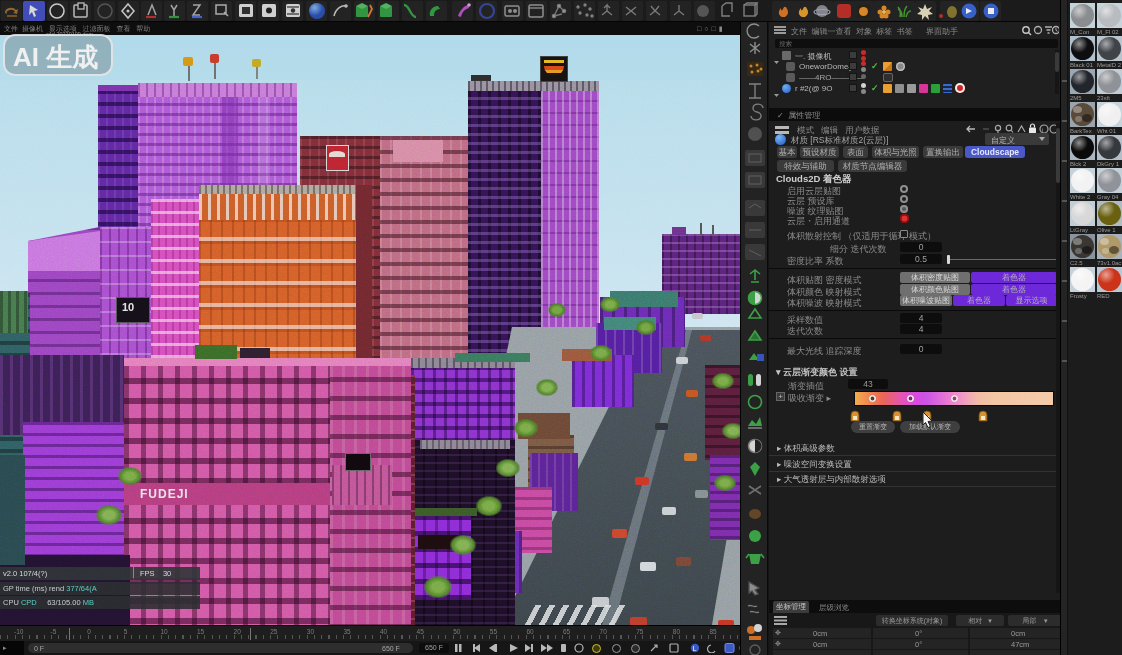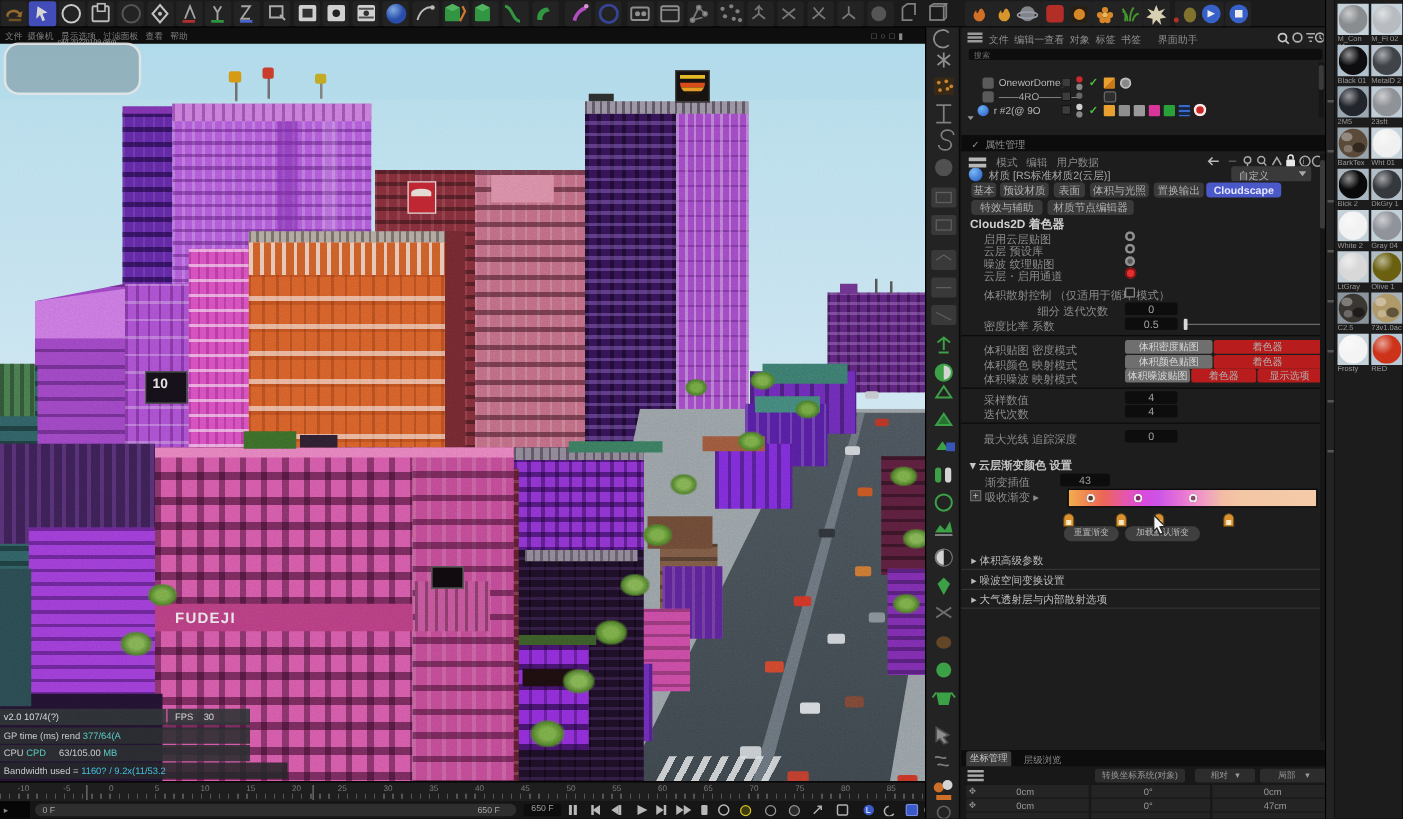--- a/index.html
+++ b/index.html
@@ -2,21 +2,21 @@
 <html><head>
 <meta charset="utf-8">
 <style>
   * { margin:0; padding:0; box-sizing:border-box; }
   html,body { width:1122px; height:655px; overflow:hidden; background:#141414; font-family:"Liberation Sans",sans-serif; }
   #stage { position:absolute; left:0; top:0; width:1122px; height:655px; overflow:hidden; }
   .abs { position:absolute; }
   .txt { color:#8c8c8c; font-size:9px; white-space:nowrap; filter:blur(0.35px); }
   .txtw { color:#bdbdbd; font-size:9px; white-space:nowrap; filter:blur(0.35px); }
   .inp { background:#0d0d0d; border-radius:2px; color:#a2a2a2; font-size:8.5px; text-align:center; filter:blur(0.3px); }
-  .btn { background:#b91c1c; border-radius:2px; color:#b2b2b2; font-size:8px; text-align:center; overflow:hidden; filter:blur(0.3px); }
+  .btn { background:#6d28d9; border-radius:2px; color:#b2b2b2; font-size:8px; text-align:center; overflow:hidden; filter:blur(0.3px); }
   .btnsel { background:#6f6f6f; color:#d8d8d8; }
   .tab { background:#3a3a3a; border-radius:3px; color:#b0b0b0; font-size:8.5px; text-align:center; line-height:12px; height:12px; overflow:hidden; filter:blur(0.3px); }
 </style>
 </head>
 <body>
 <div id="stage">
 
   <div class="abs" id="topbar" style="left:0;top:0;width:1060px;height:22px;background:#1b1b1b;border-bottom:1px solid #050505;">
     <svg width="1060" height="22" xmlns="http://www.w3.org/2000/svg" style="filter:blur(0.35px);opacity:0.92;">
       <g fill="#242424">
@@ -306,31 +306,31 @@
       <div class="abs" style="left:476px;top:461px;width:26px;height:20px;background:radial-gradient(ellipse,#7cac4e 30%,#52802f 60%,transparent 75%);"></div>
       <div class="abs" style="left:450px;top:500px;width:26px;height:20px;background:radial-gradient(ellipse,#84b258 30%,#547f33 60%,transparent 75%);"></div>
       <div class="abs" style="left:424px;top:541px;width:28px;height:22px;background:radial-gradient(ellipse,#7cac4e 30%,#52802f 60%,transparent 75%);"></div>
       <div class="abs" style="left:118px;top:432px;width:24px;height:18px;background:radial-gradient(ellipse,#7cac4e 30%,#52802f 60%,transparent 75%);"></div>
       <div class="abs" style="left:96px;top:470px;width:26px;height:20px;background:radial-gradient(ellipse,#84b258 30%,#547f33 60%,transparent 75%);"></div>
 
       <div class="abs" style="left:0;top:532px;width:133px;height:13px;background:rgba(48,52,54,0.92);color:#d5d8da;font-size:7.5px;padding:2px 3px;">v2.0 107/4(?)</div>
       <div class="abs" style="left:134px;top:532px;width:66px;height:13px;background:rgba(48,52,54,0.92);color:#d5d8da;font-size:7.5px;padding:2px 6px;">FPS&nbsp;&nbsp;&nbsp;&nbsp;30</div>
       <div class="abs" style="left:0;top:547px;width:200px;height:13px;background:rgba(42,46,48,0.9);color:#c5c9cb;font-size:7.5px;padding:2px 3px;">GP time (ms) rend&nbsp;<span style="color:#5ec8c0;">377/64(A</span></div>
       <div class="abs" style="left:0;top:561px;width:200px;height:13px;background:rgba(42,46,48,0.9);color:#c5c9cb;font-size:7.5px;padding:2px 3px;">CPU <span style="color:#5ec8c0;">CPD</span>&nbsp;&nbsp;&nbsp;&nbsp;&nbsp;63/105.00&nbsp;<span style="color:#5ec8c0;">MB</span></div>
-      <div class="abs" style="left:0;top:575px;width:230px;height:13px;background:rgba(35,38,40,0.88);color:#c5c9cb;font-size:7.5px;padding:2px 3px;">Bandwidth used = <span style="color:#4db8d8;">1160? / 9.2x(11/53.2</span></div>
 
       <svg class="abs" style="left:0;top:45px;width:740px;height:545px;opacity:0.30;mix-blend-mode:overlay;" xmlns="http://www.w3.org/2000/svg">
           <filter id="nz">
             <feTurbulence type="fractalNoise" baseFrequency="0.8" numOctaves="2"></feTurbulence>
           </filter>
           <rect width="740" height="545" filter="url(#nz)"></rect>
         </svg>
     </div>
 
     <div class="abs" style="left:3px;top:12px;width:110px;height:42px;border:2.5px solid rgba(235,235,235,0.85);border-radius:12px;background:rgba(30,30,30,0.22);"></div>
+    <div class="abs" style="left:13px;top:18px;color:#f0f0f0;font-size:26px;font-weight:bold;filter:blur(0.5px);">AI 生成</div>
   </div>
 
   <div class="abs" id="ruler" style="left:0;top:625px;width:757px;height:16px;background:#1e1e1e;border-top:1px solid #000;overflow:hidden;">
     <div class="abs" style="left:0;top:9px;width:757px;height:4px;background-image:repeating-linear-gradient(90deg,#555 0 1px,transparent 1px 7.3px);"></div>
     <div class="abs" style="left:69px;top:2px;width:1px;height:12px;background:#777;"></div>
     <div class="abs" style="left:250px;top:2px;width:1px;height:12px;background:#777;"></div>
     <div id="ticknums" class="abs" style="left:0;top:2px;width:757px;height:9px;color:#7d7d7d;font-size:6.5px;filter:blur(0.3px);">
         <span style="position:absolute;left:14px;top:0;">-10</span>
         <span style="position:absolute;left:50.6px;top:0;">-5</span>
         <span style="position:absolute;left:87.2px;top:0;">0</span>
@@ -463,20 +463,30 @@
         <line x1="7.5" y1="8.5" x2="10" y2="11" stroke="#c8c8c8" stroke-width="1.4"></line>
       <circle cx="17" cy="6" r="3.5" fill="none" stroke="#b0b0b0" stroke-width="1.3"></circle>
       <path d="M24 3h7M25.5 6h4M26.5 9h2" stroke="#b0b0b0" stroke-width="1.3"></path>
       <circle cx="35" cy="6" r="3.5" fill="none" stroke="#b0b0b0" stroke-width="1.3"></circle>
         <path d="M35 4v2.3l1.6 1" stroke="#b0b0b0" stroke-width="1"></path>
     </svg>
 
     <div class="abs" style="left:6px;top:17px;width:283px;height:9px;background:#0e0e0e;border-radius:2px;"></div>
     <div class="abs txt" style="left:10px;top:18px;font-size:6.5px;color:#6a6a6a;">搜索</div>
 
+    <div class="abs" style="left:0px;top:28px;width:291px;height:11px;">
+      <span class="abs" style="left:4px;top:2px;width:7px;height:7px;"><svg width="7" height="7">
+            <path d="M1 2l2.5 3L6 2z" fill="#999"></path>
+          </svg></span>
+      <span class="abs" style="left:13px;top:1px;width:9px;height:9px;background:#6a6a6a;border-radius:1px;"></span>
+      <span class="abs txt" style="left:26px;top:1px;font-size:8px;color:#b8b8b8;">一. 摄像机</span>
+      <span class="abs" style="left:80px;top:1px;width:8px;height:8px;background:#3c3c3c;border:1px solid #141414;"></span>
+      <span class="abs" style="left:92px;top:0px;width:5px;height:5px;background:#cc2a2a;border-radius:50%;"></span>
+      <span class="abs" style="left:92px;top:6px;width:5px;height:5px;background:#cc2a2a;border-radius:50%;"></span>
+    </div>
     <div class="abs" style="left:0px;top:39px;width:291px;height:11px;">
       <span class="abs" style="left:17px;top:1px;width:9px;height:9px;background:#5a5a5a;border-radius:2px;"></span>
       <span class="abs txt" style="left:30px;top:1px;font-size:8px;color:#b8b8b8;">OneworDome{3</span>
       <span class="abs" style="left:80px;top:1px;width:8px;height:8px;background:#3c3c3c;border:1px solid #141414;"></span>
       <span class="abs" style="left:92px;top:0px;width:5px;height:5px;background:#cc2a2a;border-radius:50%;"></span>
       <span class="abs" style="left:92px;top:6px;width:5px;height:5px;background:#888;border-radius:50%;"></span>
       <span class="abs" style="left:102px;top:0px;color:#4fc040;font-size:9px;font-weight:bold;">✓</span>
       <span class="abs" style="left:114px;top:1px;width:9px;height:9px;background:linear-gradient(135deg,#e8a030 50%,#c87818 50%);border-radius:1px;"></span>
       <span class="abs" style="left:127px;top:1px;width:9px;height:9px;border-radius:50%;background:#888;box-shadow:inset 0 0 0 1.5px #bbb;"></span>
     </div>

